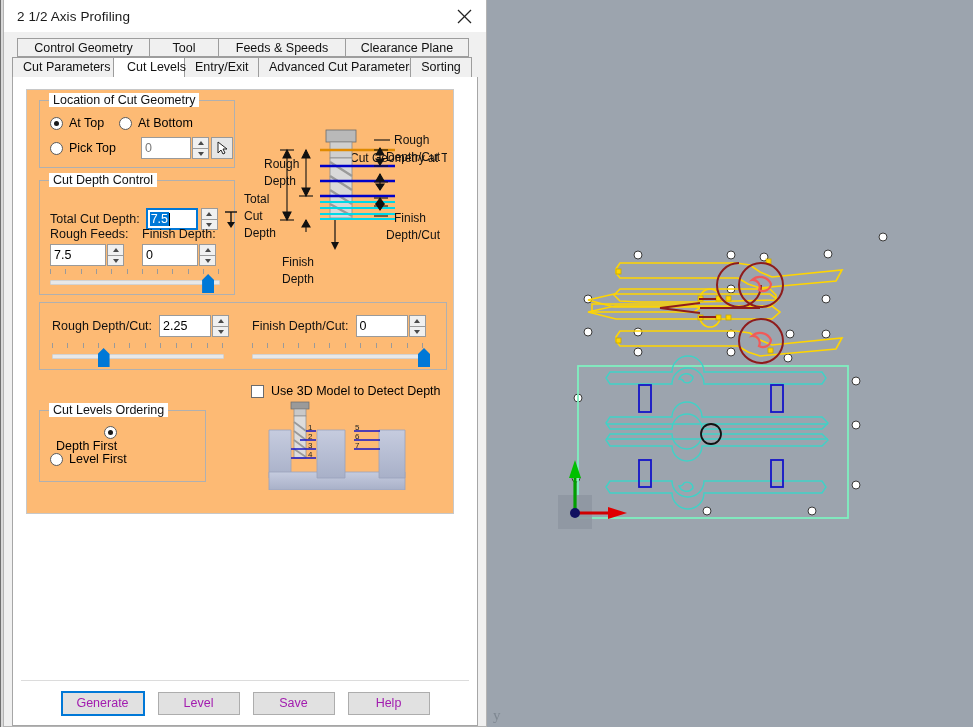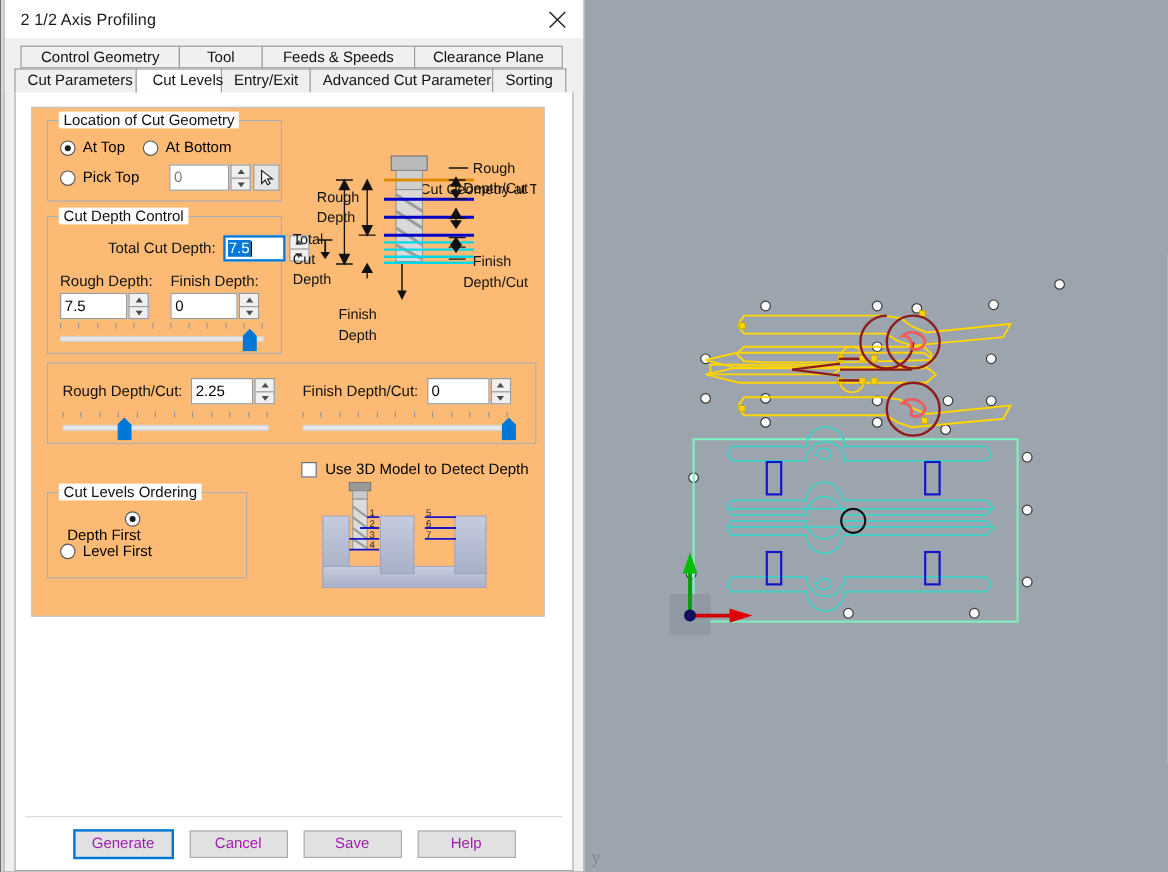--- a/index.html
+++ b/index.html
@@ -452,21 +452,21 @@
               <svg width="13" height="14" viewBox="0 0 13 14">
                 <path d="M2 1 L2 12 L5 9 L7 13 L9 12 L7 8 L11 8 Z" fill="#ffffff" stroke="#222" stroke-width="1"></path>
               </svg>
             </div>
           </div>
         </div>
 
         <div class="group" style="left:12px; top:90px; width:196px; height:115px;">
           <div class="legend">Cut Depth Control</div>
 
-          <div style="position:absolute; left:10px; top:15px; display:flex; align-items:center;margin-left:40px;">
+          <div style="position:absolute; left:10px; top:27px; display:flex; align-items:center;">
             <span class="lbl-static">Total Cut Depth:</span>
             <div class="tbox focused" style="width:52px; margin-left:6px;">
               <span class="sel">7.5</span>
                 <span class="caret"></span>
             </div>
             <div class="spin" style="margin-left:3px;">
               <div class="up">
                   <i class="ar"></i>
                 </div>
               <div class="dn">
@@ -476,21 +476,21 @@
             <div class="iconbtn flat">
               <svg width="16" height="19" viewBox="0 0 16 19">
                 <line x1="2" y1="2" x2="14" y2="2" stroke="#111" stroke-width="1.4"></line>
                 <line x1="8" y1="2" x2="8" y2="16" stroke="#111" stroke-width="1.4"></line>
                 <polygon points="8,18 4,12 12,12" fill="#111"></polygon>
               </svg>
             </div>
           </div>
 
           <div style="position:absolute; left:10px; top:46px;">
-            <div class="lbl-static">Rough Depth:</div>
+            <div class="lbl-static">Rough Feeds:</div>
             <div style="display:flex; align-items:center; margin-top:3px;">
               <div class="tbox" style="width:56px;">7.5</div>
               <div class="spin">
                 <div class="up">
                     <i class="ar"></i>
                   </div>
                 <div class="dn">
                     <i class="ar"></i>
                   </div>
               </div>
@@ -746,20 +746,20 @@
             </g>
           </svg>
         </div>
 
       </div>
 
       <div class="dialog-bottom-sep"></div>
 
       <div class="btnbar">
         <div class="btn default">Generate</div>
-        <div class="btn">Cancel</div>
+        <div class="btn">Level</div>
         <div class="btn">Save</div>
         <div class="btn">Help</div>
       </div>
 
     </div>
   </div>
 </div>
 
 </body></html>

